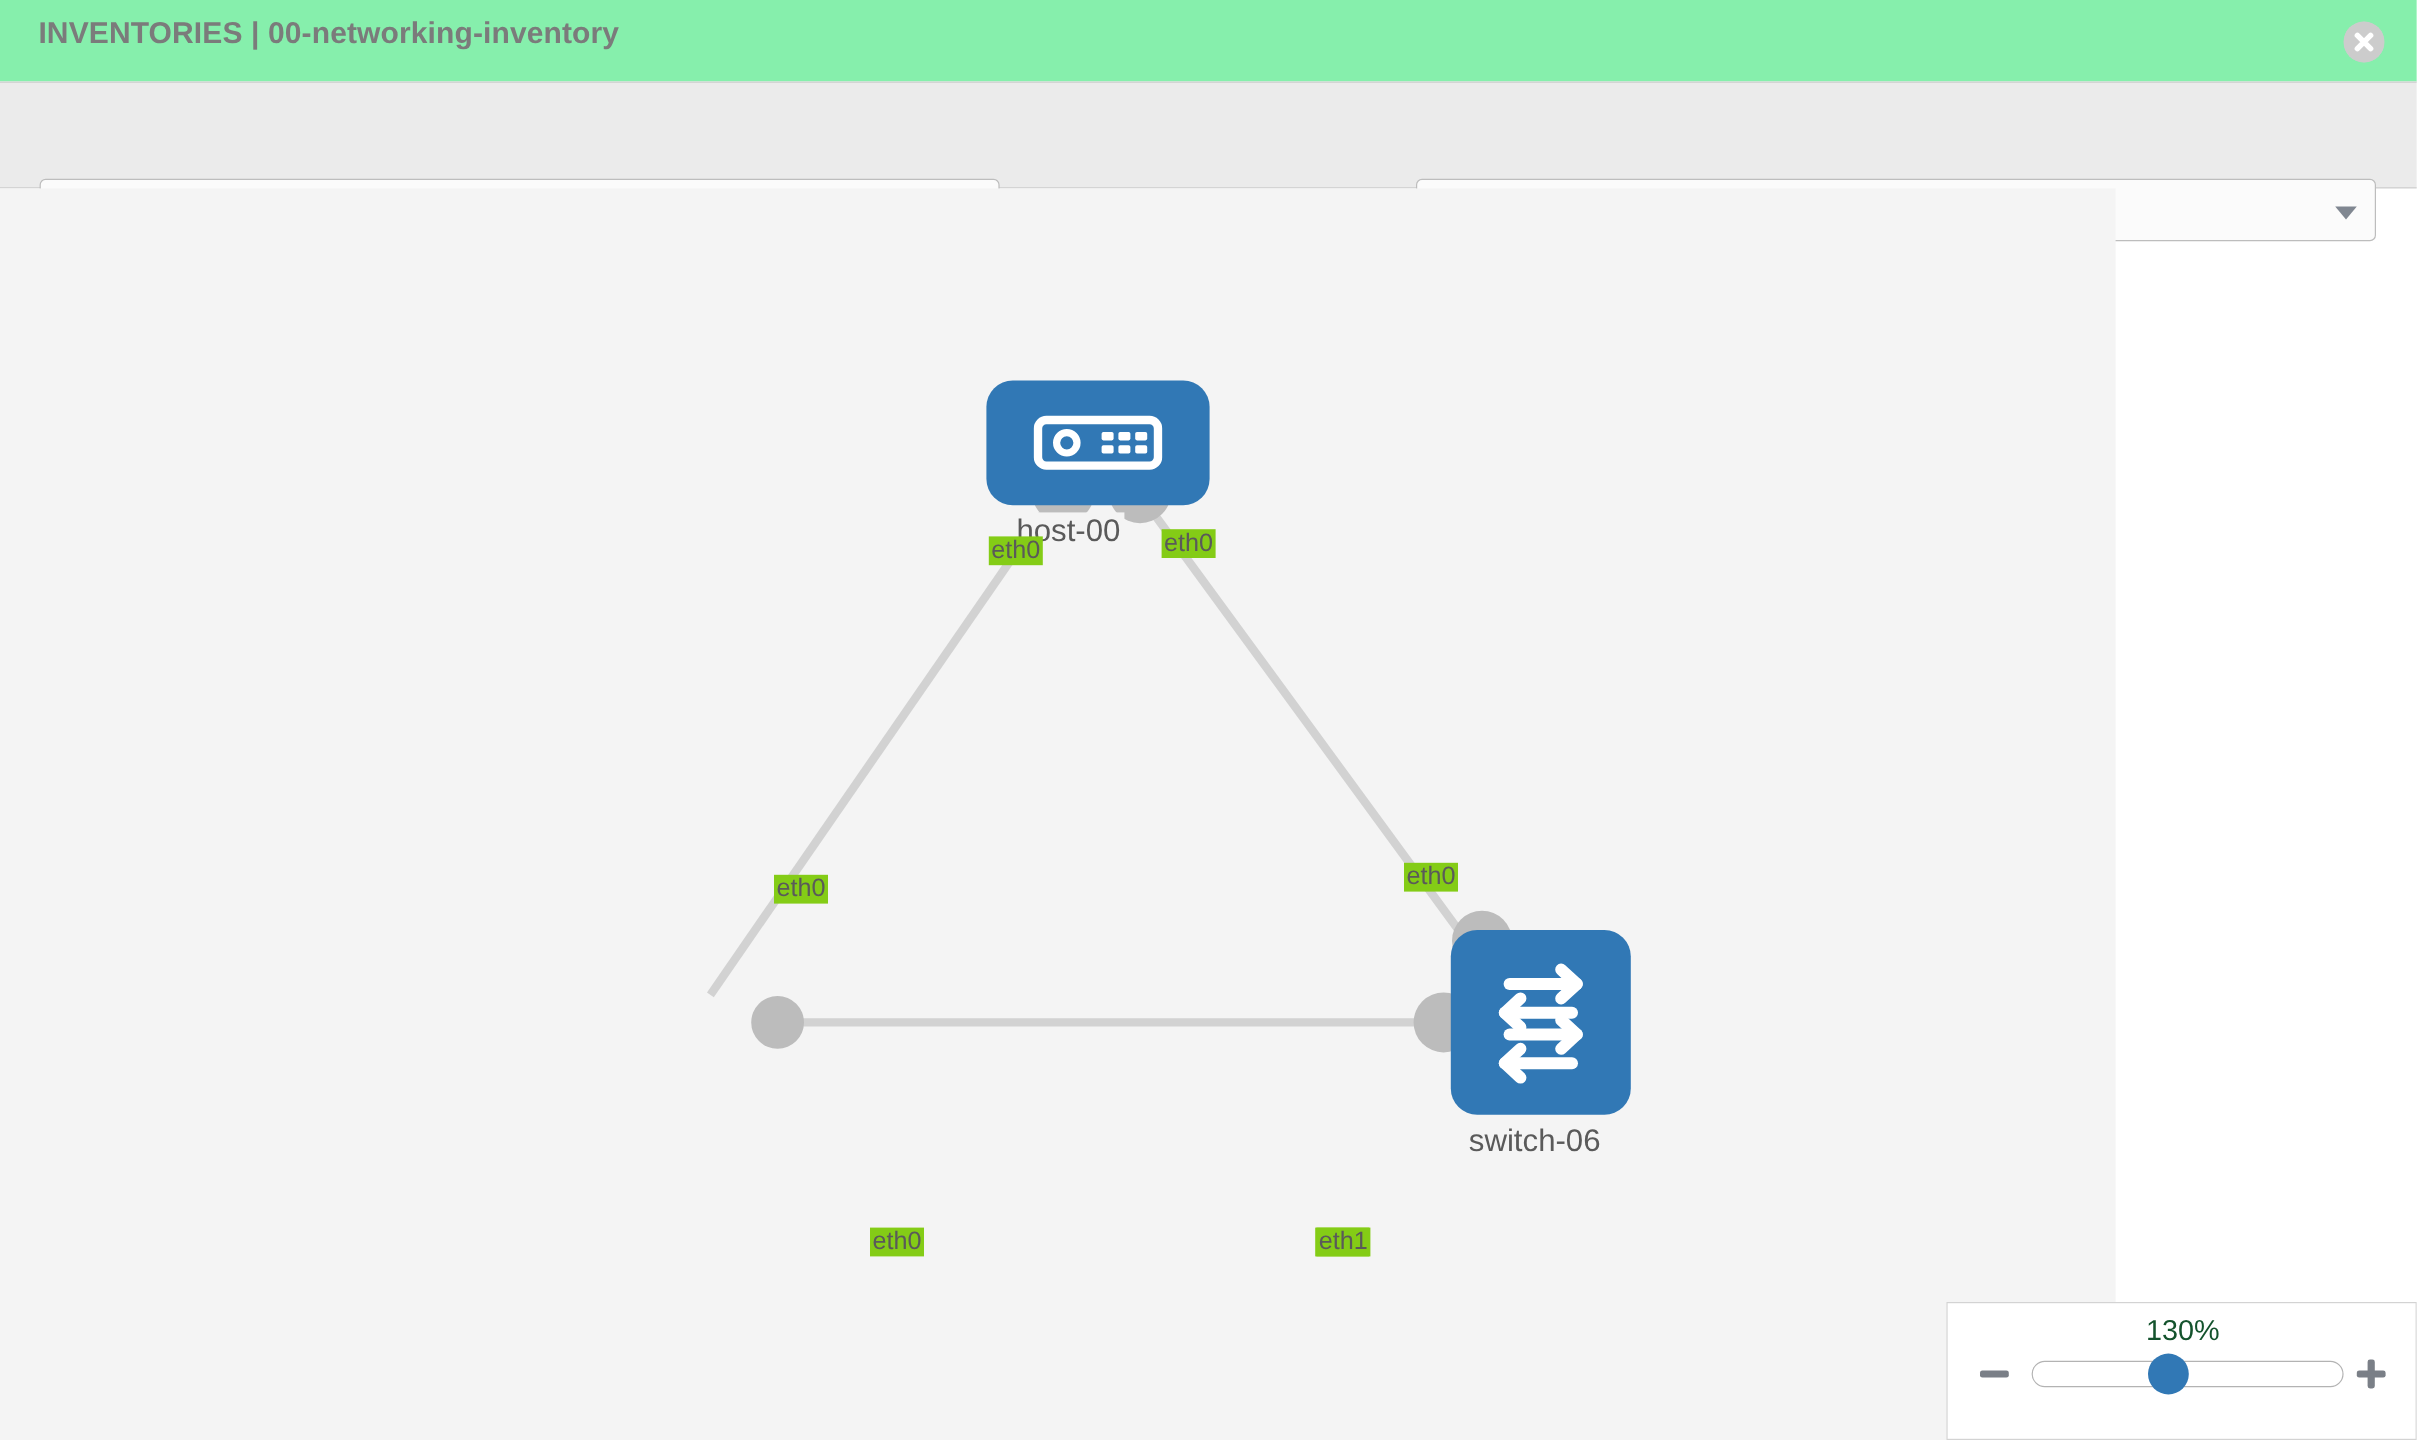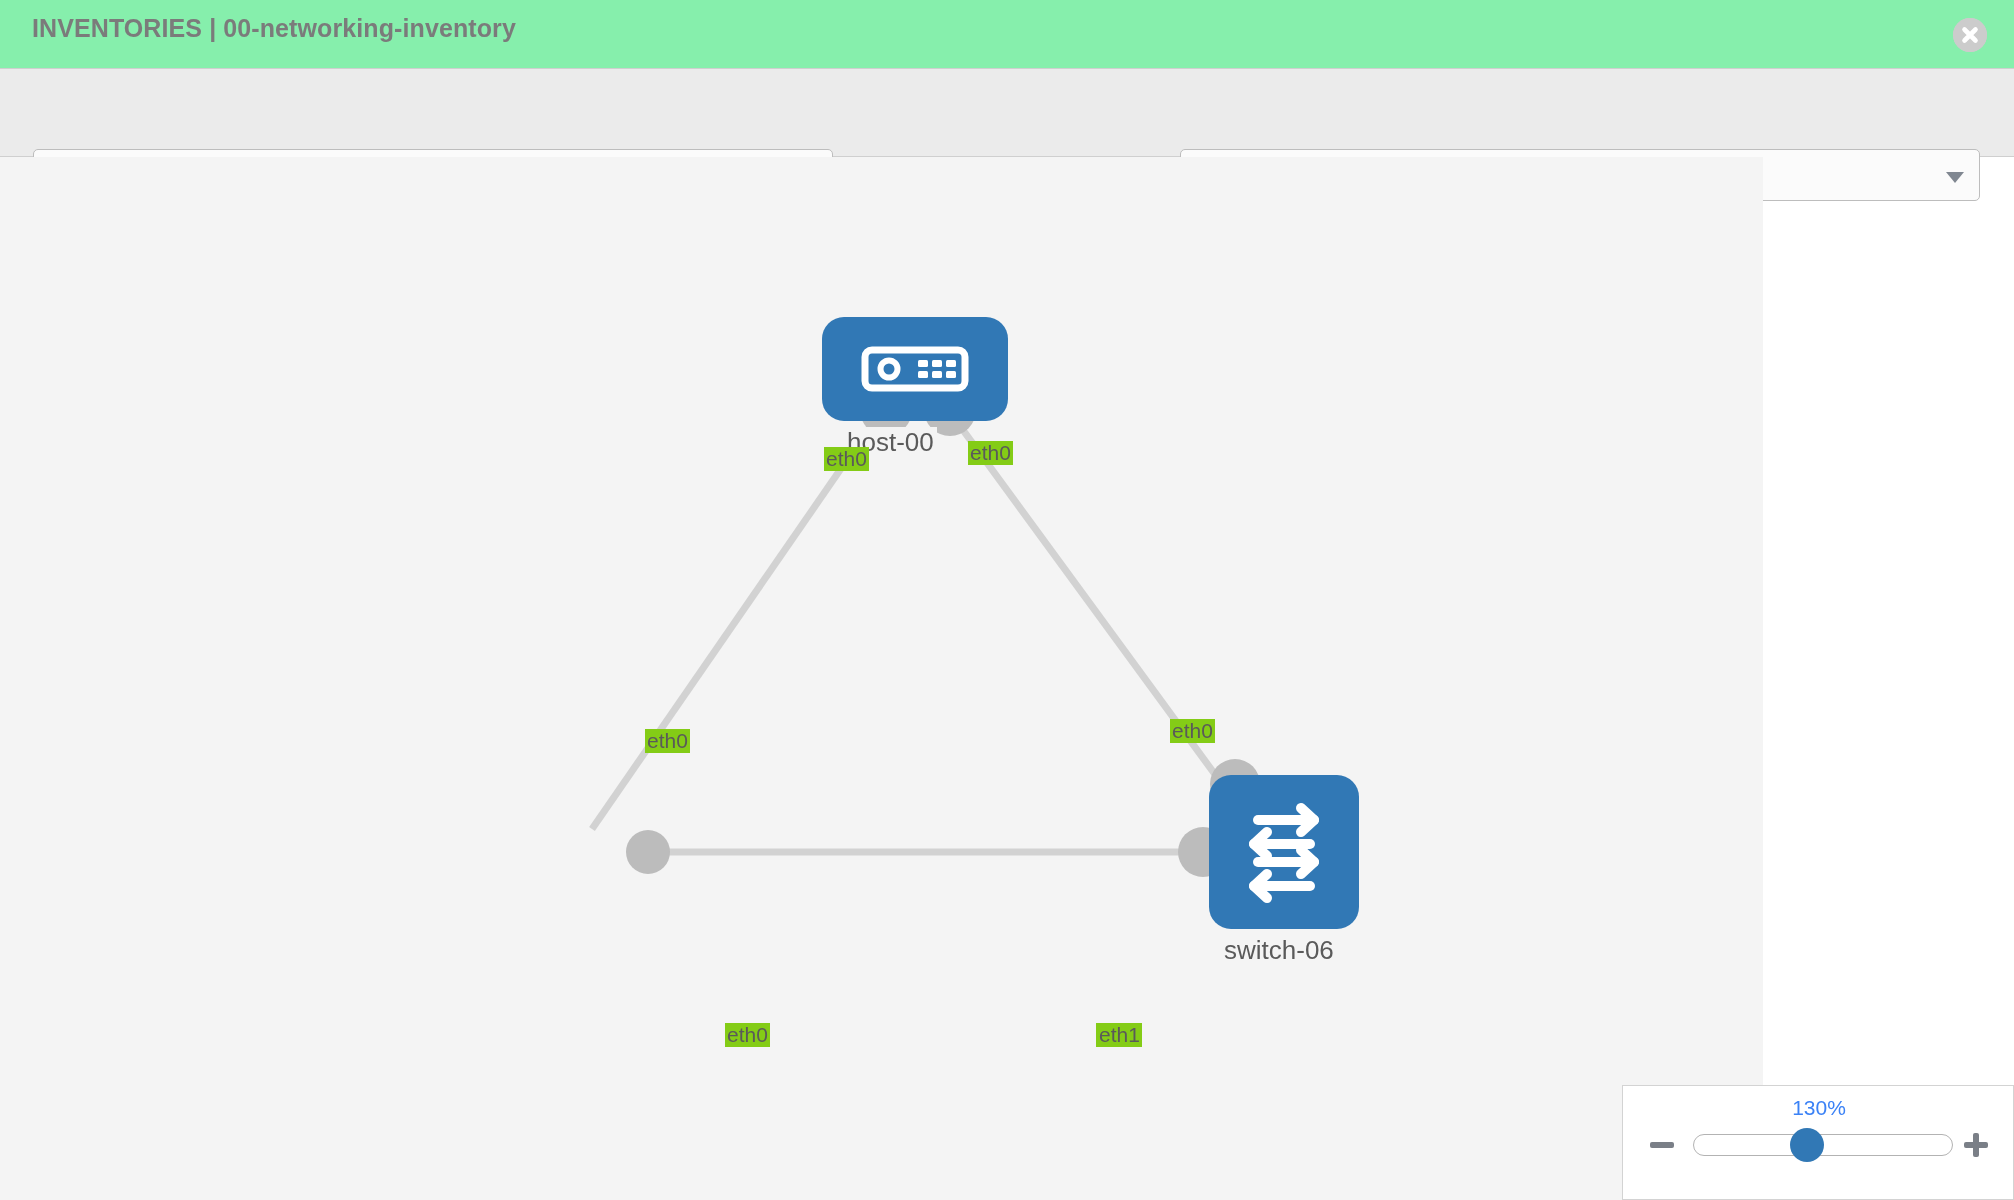--- a/index.html
+++ b/index.html
@@ -172,22 +172,22 @@
     left: 1622px; top: 1085px;
     width: 392px; height: 115px;
     background: #ffffff;
     border: 1px solid #d3d3d3;
   }
   .zoom-value {
     position: absolute;
     top: 10px; left: 0;
     width: 392px;
     text-align: center;
-    font-size: 21px;
-    color: #3b82f6;
+    font-size: 24px;
+    color: #14532d;
   }
   .zoom-minus, .zoom-plus {
     position: absolute;
     top: 44px;
     width: 30px; height: 30px;
     cursor: pointer;
   }
   .zoom-minus { left: 24px; }
   .zoom-plus  { left: 338px; }
   .zoom-track {

